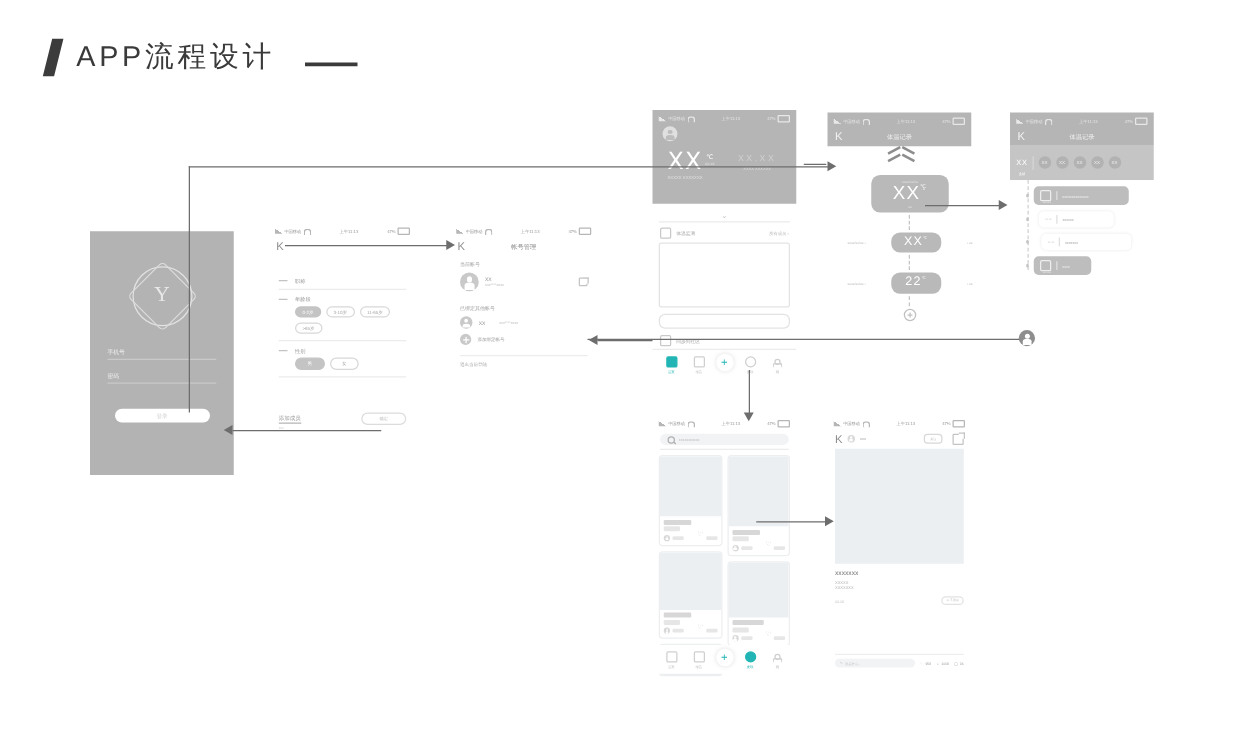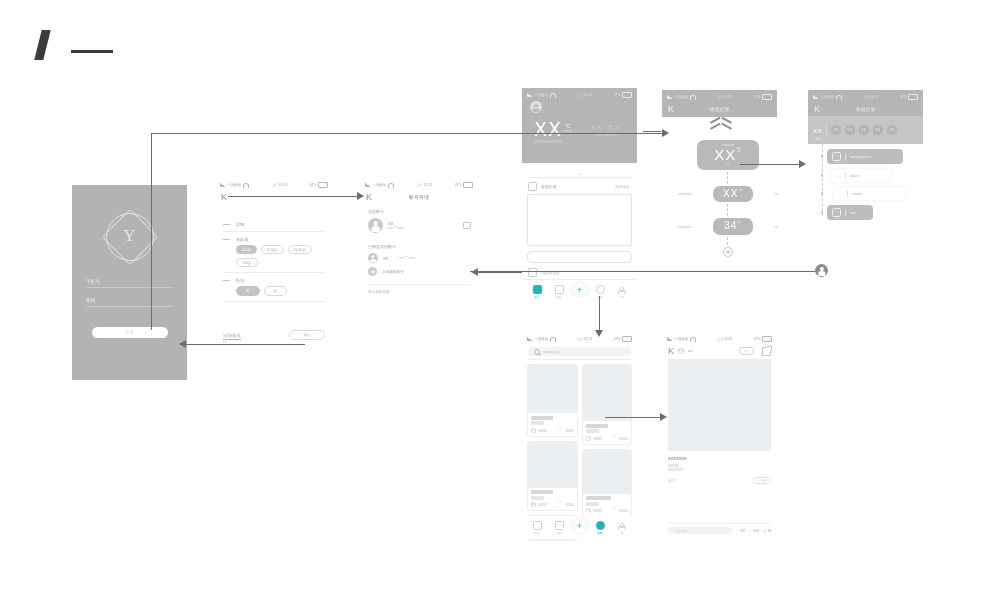--- a/index.html
+++ b/index.html
@@ -238,20 +238,21 @@
   .node-av:before{content:"";position:absolute;left:50%;top:20%;transform:translateX(-50%);
      width:32%;height:32%;border-radius:50%;background:#fff;}
   .node-av:after{content:"";position:absolute;left:50%;bottom:10%;transform:translateX(-50%);
      width:58%;height:34%;border-radius:50% 50% 0 0;background:#fff;}
 </style>
 </head>
 <body>
 
 <div class="abs" id="header">
   <div class="title-bar"></div>
+  <div class="title-text">APP流程设计</div>
   <div class="title-rule"></div>
 </div>
 
 <div class="phone" id="s1">
   <div class="logo">
       <span>Y</span>
     </div>
   <div class="fld">手机号</div>
   <div class="fldline"></div>
   <div class="fld" style="padding-top:10px">密码</div>
@@ -456,21 +457,21 @@
     <span class="side">xxxx/xx/xx ›</span>
     <div class="tcard" style="width:40px;padding:3px 0">
       <div class="val" style="font-size:10px"><span>XX</span><span style="font-size:3px;vertical-align:top">℃</span></div>
     </div>
     <span class="side">› xx</span>
   </div>
   <div class="dots"></div>
   <div class="trow">
     <span class="side">xxxx/xx/xx ›</span>
     <div class="tcard" style="width:40px;padding:3px 0">
-      <div class="val" style="font-size:10px"><span>34</span><span style="font-size:3px;vertical-align:top">℃</span></div>
+      <div class="val" style="font-size:10px"><span>22</span><span style="font-size:3px;vertical-align:top">℃</span></div>
     </div>
     <span class="side">› xx</span>
   </div>
   <div class="dots" style="height:8px"></div>
   <div class="plus-sm"></div>
 </div>
 
 <div class="phone" id="s7">
   <div class="hdr">
     <div class="statusbar">

